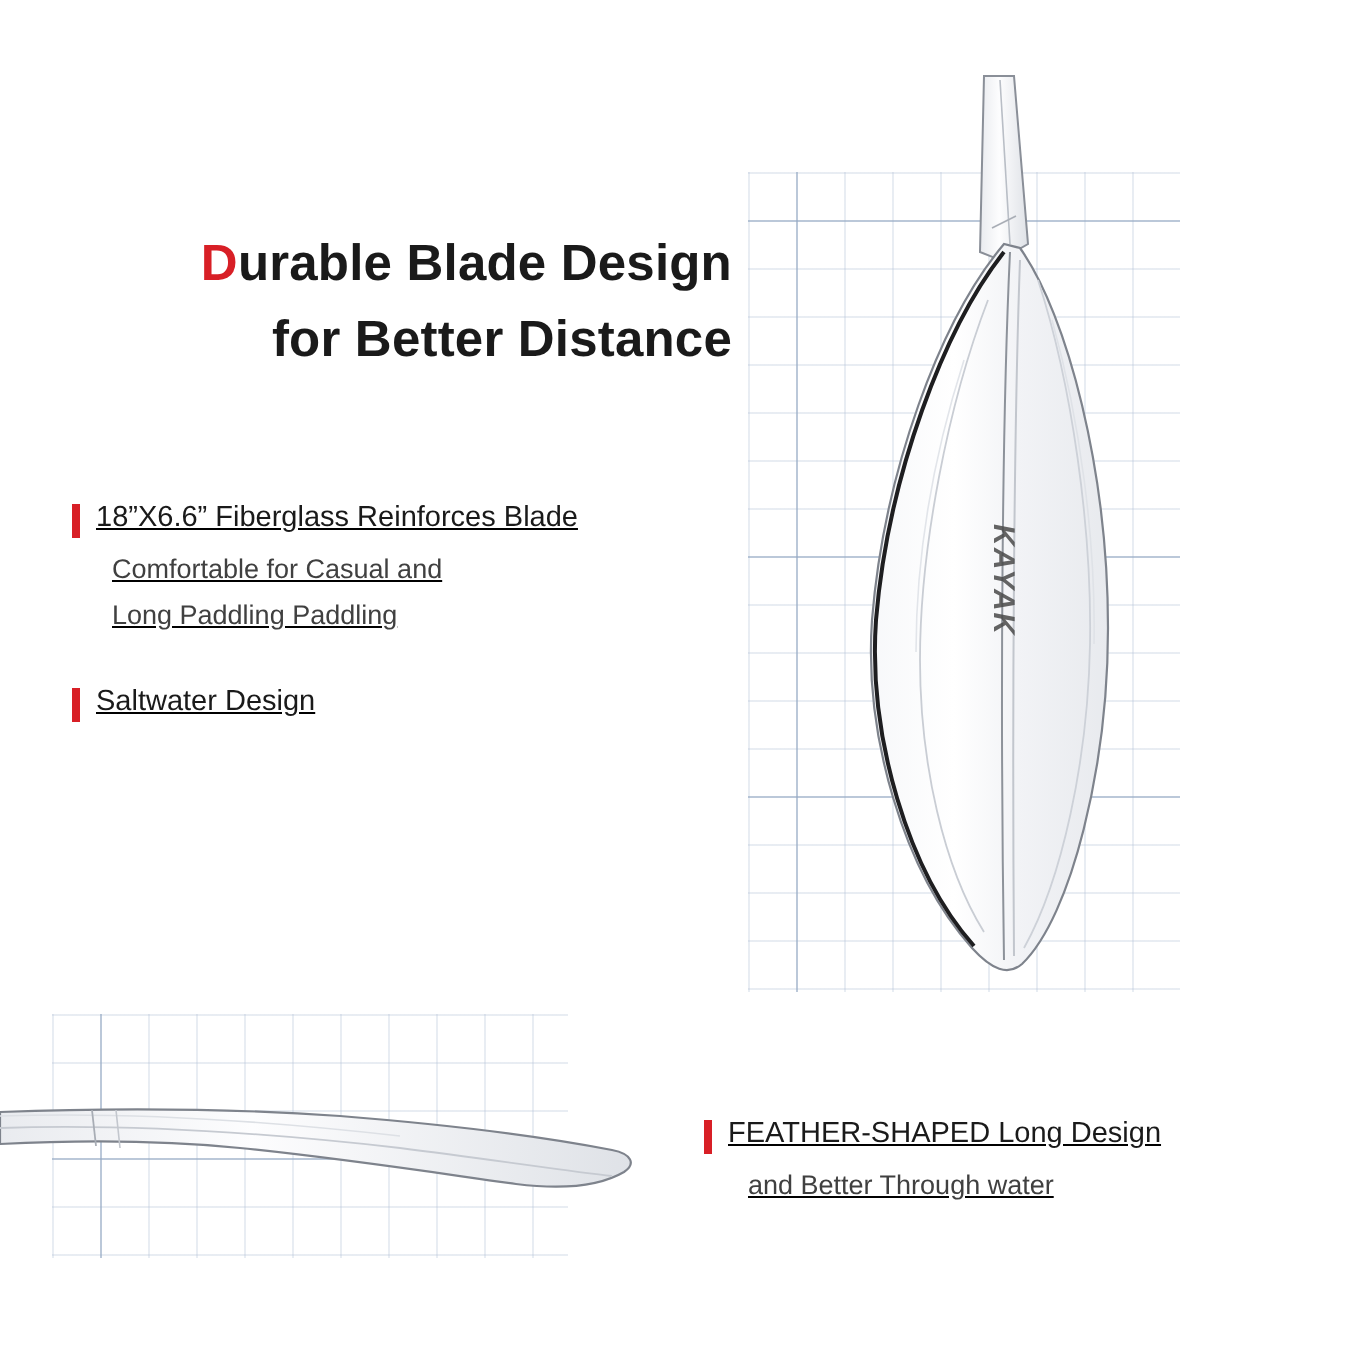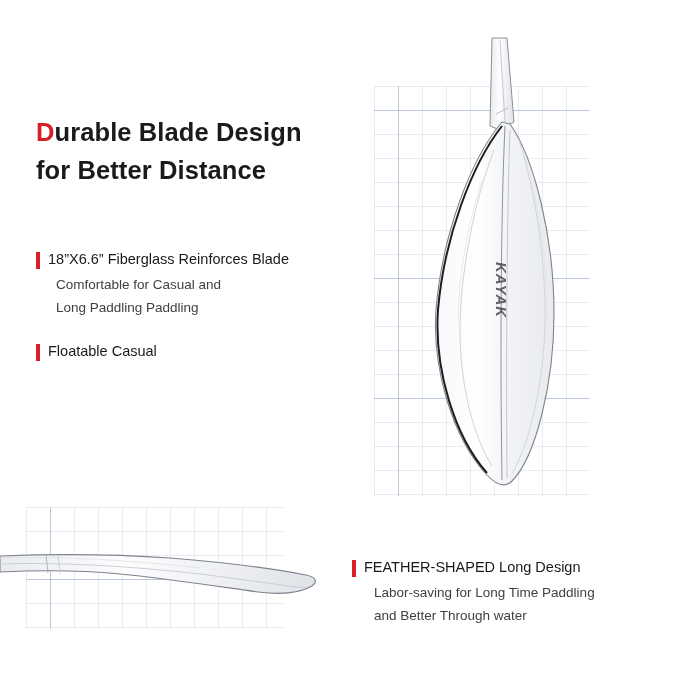--- a/index.html
+++ b/index.html
@@ -56,36 +56,38 @@
     width: 1px;
     background: rgba(150,170,195,0.55);
   }
 
   
   #headline {
     position: absolute;
     left: 36px;
     top: 113px;
     width: 330px;
+    text-align: right;
   }
   #headline .line {
     font-size: 25.5px;
     font-weight: bold;
     color: #1a1a1a;
     letter-spacing: 0.1px;
     line-height: 38px;
     white-space: nowrap;
   }
   #headline .drop {
     color: #d81f26;
   }
 
   
   .feature {
     position: absolute;
+    text-decoration: underline;
   }
   .feature .title-row {
     display: flex;
     align-items: flex-start;
   }
   .bar {
     width: 4px;
     height: 17px;
     background: #d81f26;
     margin-top: 2px;
@@ -231,28 +233,27 @@
     </div>
     <div class="desc">
       <div>Comfortable  for Casual and</div>
       <div>Long Paddling Paddling</div>
     </div>
   </div>
 
   <div class="feature" id="feature-2">
     <div class="title-row">
       <div class="bar"></div>
-      <div class="title">Floatable Casual</div>
+      <div class="title">Saltwater Design</div>
     </div>
   </div>
 
   <div class="feature" id="feature-3">
     <div class="title-row">
       <div class="bar"></div>
       <div class="title">FEATHER-SHAPED Long Design</div>
     </div>
     <div class="desc">
-      <div>Labor-saving for Long Time Paddling</div>
       <div>and Better Through water</div>
     </div>
   </div>
 
 </div>
 
 </body></html>

